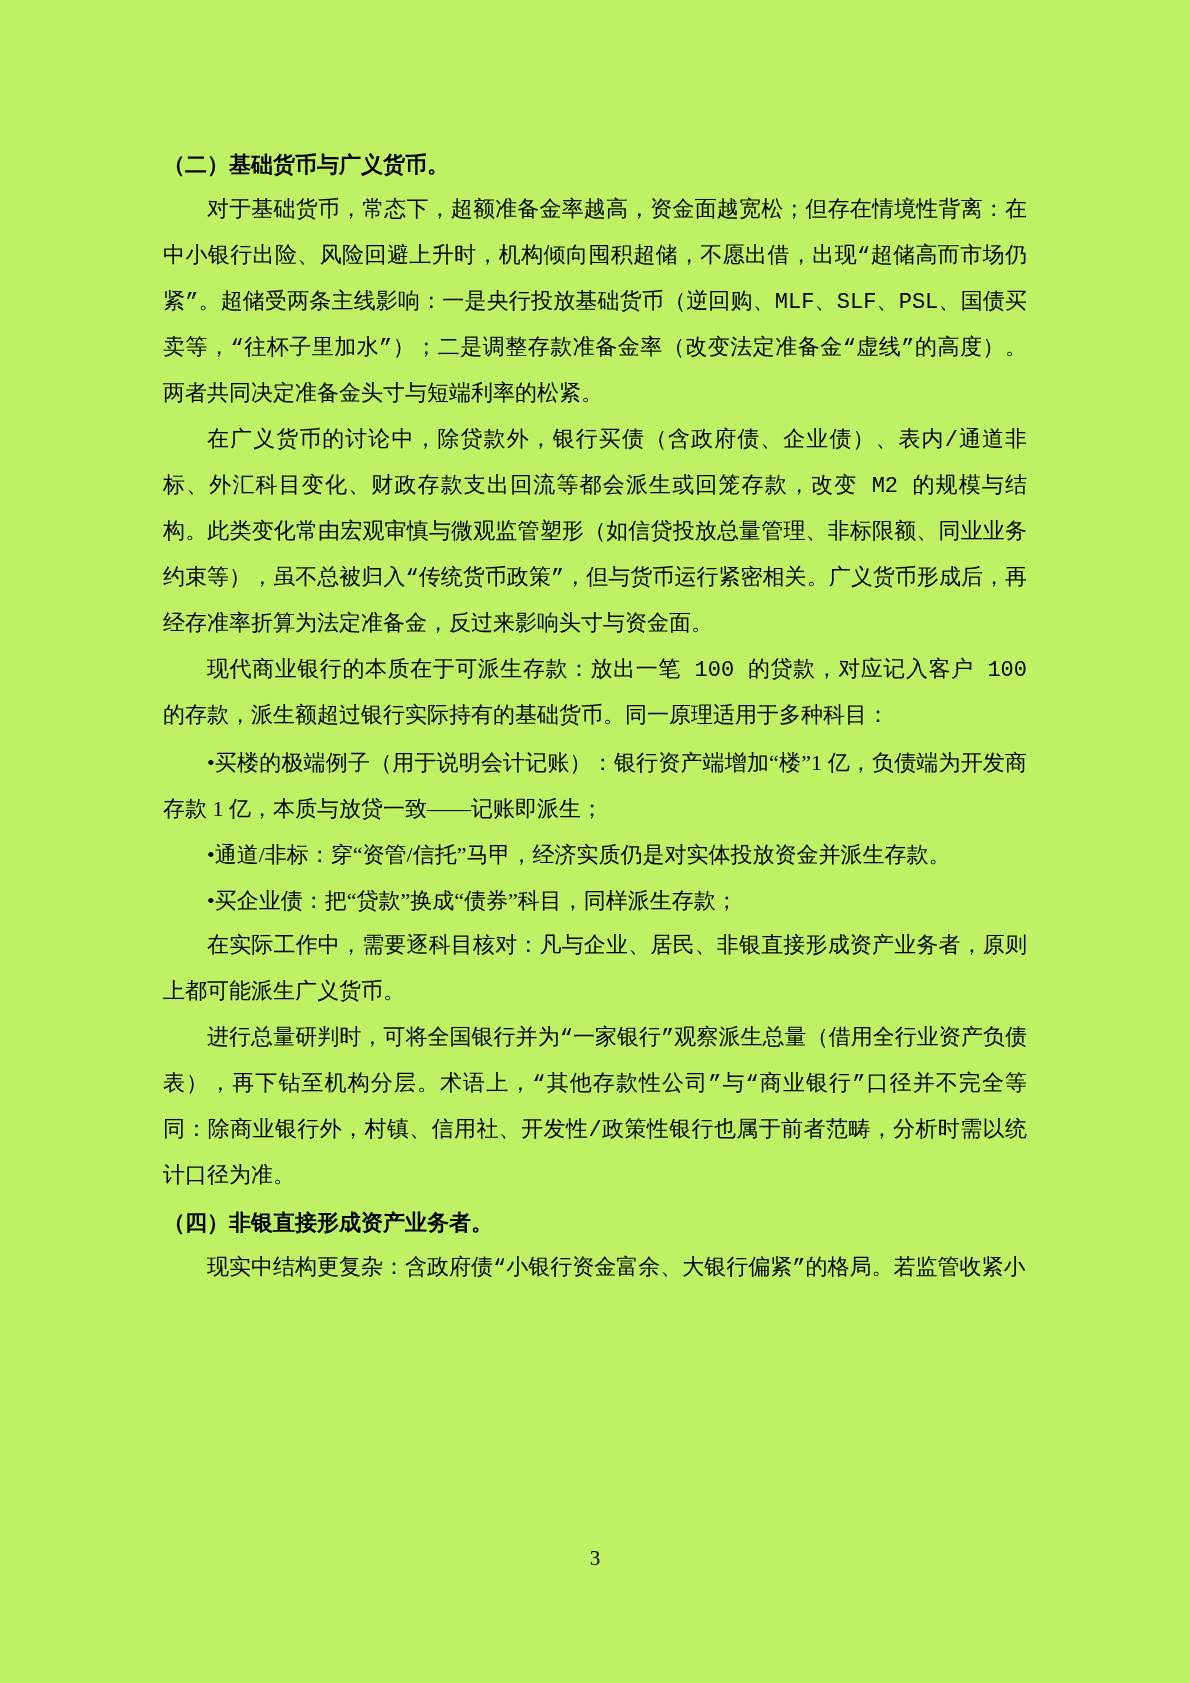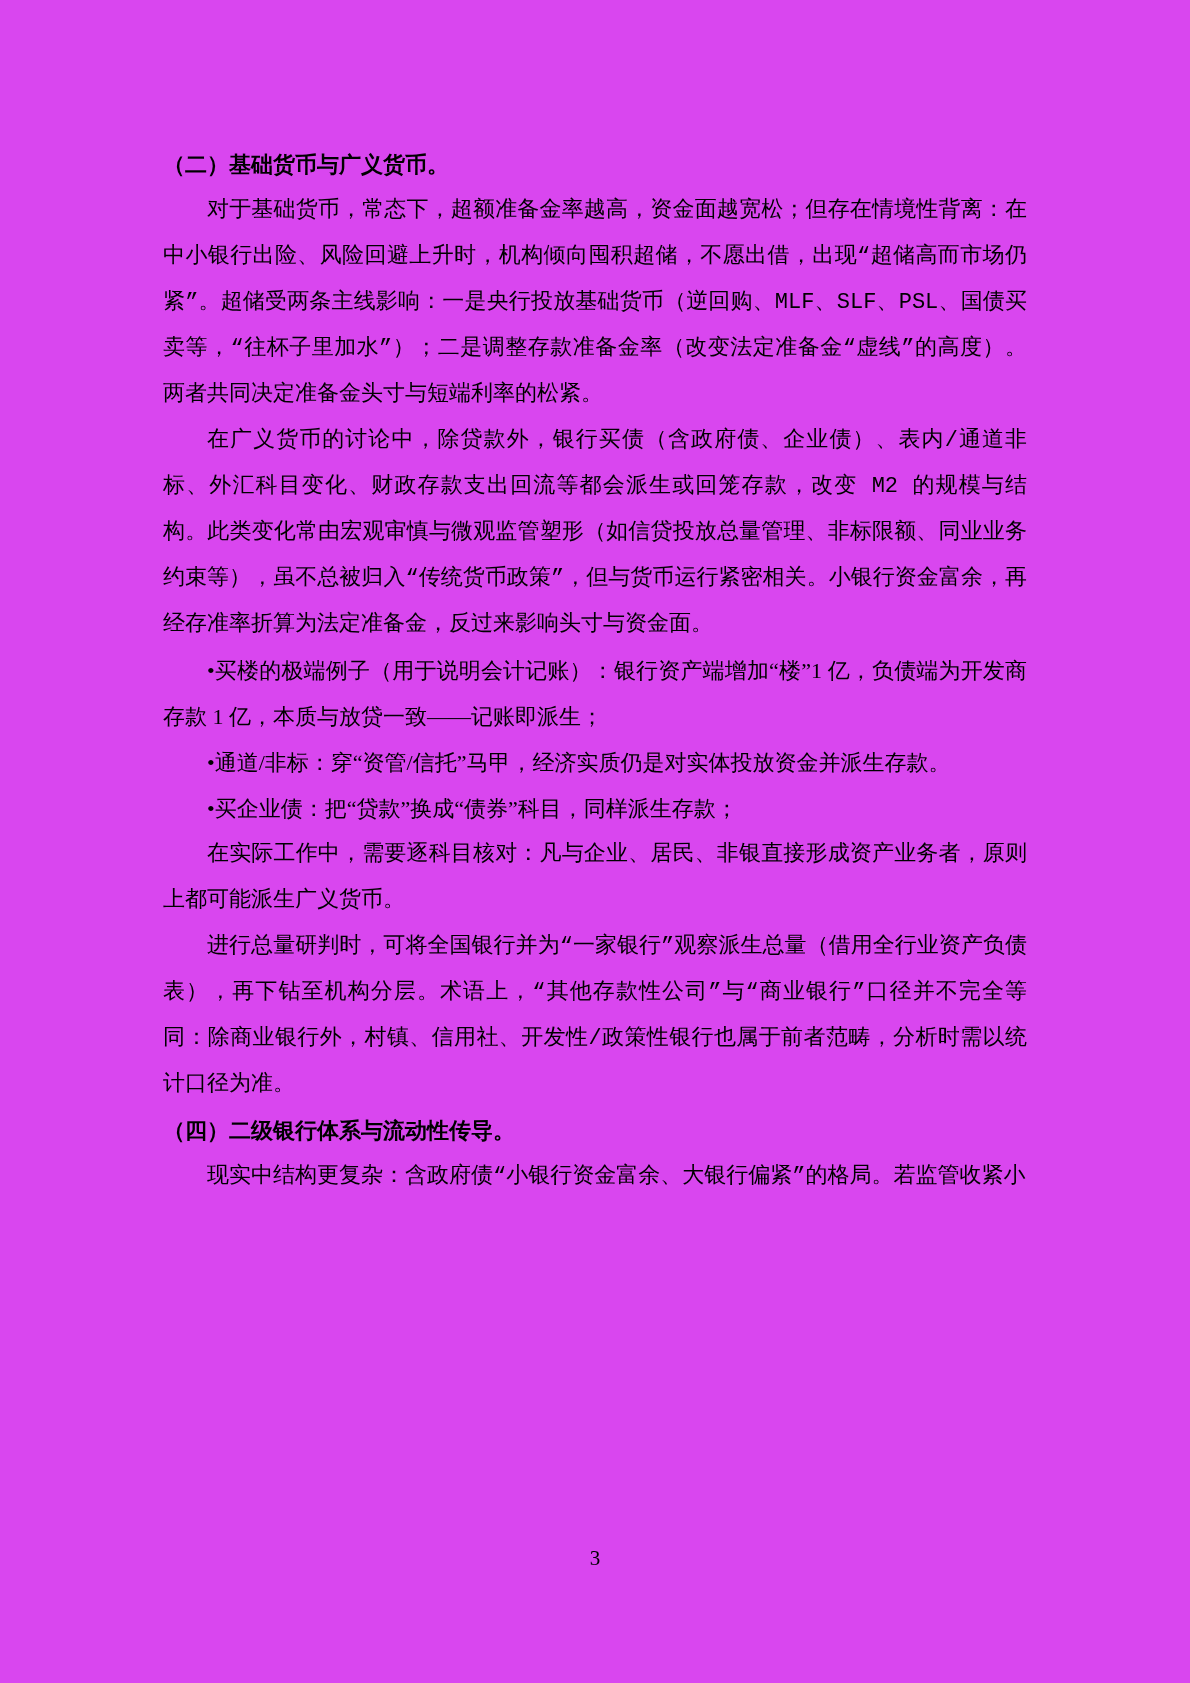--- a/index.html
+++ b/index.html
@@ -4,21 +4,21 @@
 <style>
   html, body {
     margin: 0;
     padding: 0;
     background: #ffffff;
   }
   .page {
     position: relative;
     width: 1190px;
     height: 1683px;
-    background: #d946ef;
+    background: #bef264;
     overflow: hidden;
     margin: 0 auto;
     font-family: "Liberation Serif", "DejaVu Serif", serif;
     color: #000000;
   }
   .content {
     position: absolute;
     left: 163px;
     top: 142px;
     width: 864px;
@@ -54,23 +54,24 @@
     line-height: 40px;
   }
 </style>
 </head>
 <body>
 
 <div class="page">
   <div class="content">
     <p class="heading">（二）基础货币与广义货币。</p>
     <p class="para">对于基础货币，常态下，超额准备金率越高，资金面越宽松；但存在情境性背离：在中小银行出险、风险回避上升时，机构倾向囤积超储，不愿出借，出现“超储高而市场仍紧”。超储受两条主线影响：一是央行投放基础货币（逆回购、MLF、SLF、PSL、国债买卖等，“往杯子里加水”）；二是调整存款准备金率（改变法定准备金“虚线”的高度）。两者共同决定准备金头寸与短端利率的松紧。</p>
-    <p class="para">在广义货币的讨论中，除贷款外，银行买债（含政府债、企业债）、表内/通道非标、外汇科目变化、财政存款支出回流等都会派生或回笼存款，改变 M2 的规模与结构。此类变化常由宏观审慎与微观监管塑形（如信贷投放总量管理、非标限额、同业业务约束等），虽不总被归入“传统货币政策”，但与货币运行紧密相关。小银行资金富余，再经存准率折算为法定准备金，反过来影响头寸与资金面。</p>
+    <p class="para">在广义货币的讨论中，除贷款外，银行买债（含政府债、企业债）、表内/通道非标、外汇科目变化、财政存款支出回流等都会派生或回笼存款，改变 M2 的规模与结构。此类变化常由宏观审慎与微观监管塑形（如信贷投放总量管理、非标限额、同业业务约束等），虽不总被归入“传统货币政策”，但与货币运行紧密相关。广义货币形成后，再经存准率折算为法定准备金，反过来影响头寸与资金面。</p>
+    <p class="para">现代商业银行的本质在于可派生存款：放出一笔 100 的贷款，对应记入客户 100 的存款，派生额超过银行实际持有的基础货币。同一原理适用于多种科目：</p>
     <p class="bullet">•买楼的极端例子（用于说明会计记账）：银行资产端增加“楼”1 亿，负债端为开发商存款 1 亿，本质与放贷一致——记账即派生；</p>
     <p class="bullet">•通道/非标：穿“资管/信托”马甲，经济实质仍是对实体投放资金并派生存款。</p>
     <p class="bullet">•买企业债：把“贷款”换成“债券”科目，同样派生存款；</p>
     <p class="para">在实际工作中，需要逐科目核对：凡与企业、居民、非银直接形成资产业务者，原则上都可能派生广义货币。</p>
     <p class="para">进行总量研判时，可将全国银行并为“一家银行”观察派生总量（借用全行业资产负债表），再下钻至机构分层。术语上，“其他存款性公司”与“商业银行”口径并不完全等同：除商业银行外，村镇、信用社、开发性/政策性银行也属于前者范畴，分析时需以统计口径为准。</p>
-    <p class="heading">（四）二级银行体系与流动性传导。</p>
+    <p class="heading">（四）非银直接形成资产业务者。</p>
     <p class="para">现实中结构更复杂：含政府债“小银行资金富余、大银行偏紧”的格局。若监管收紧小</p>
   </div>
   <div class="footer">3</div>
 </div>
 
 </body></html>

